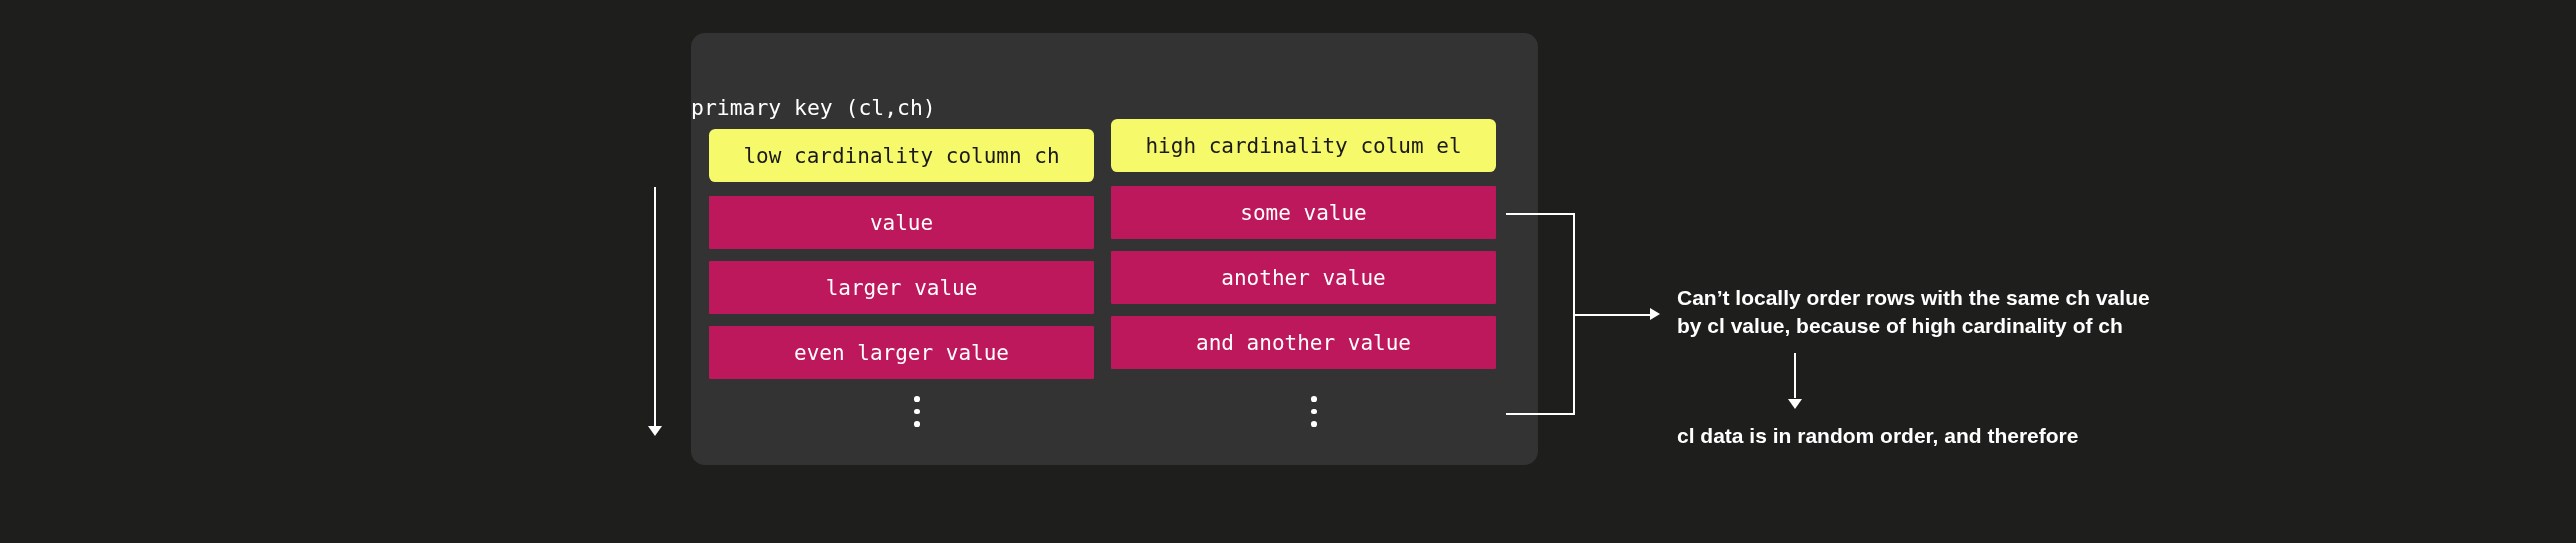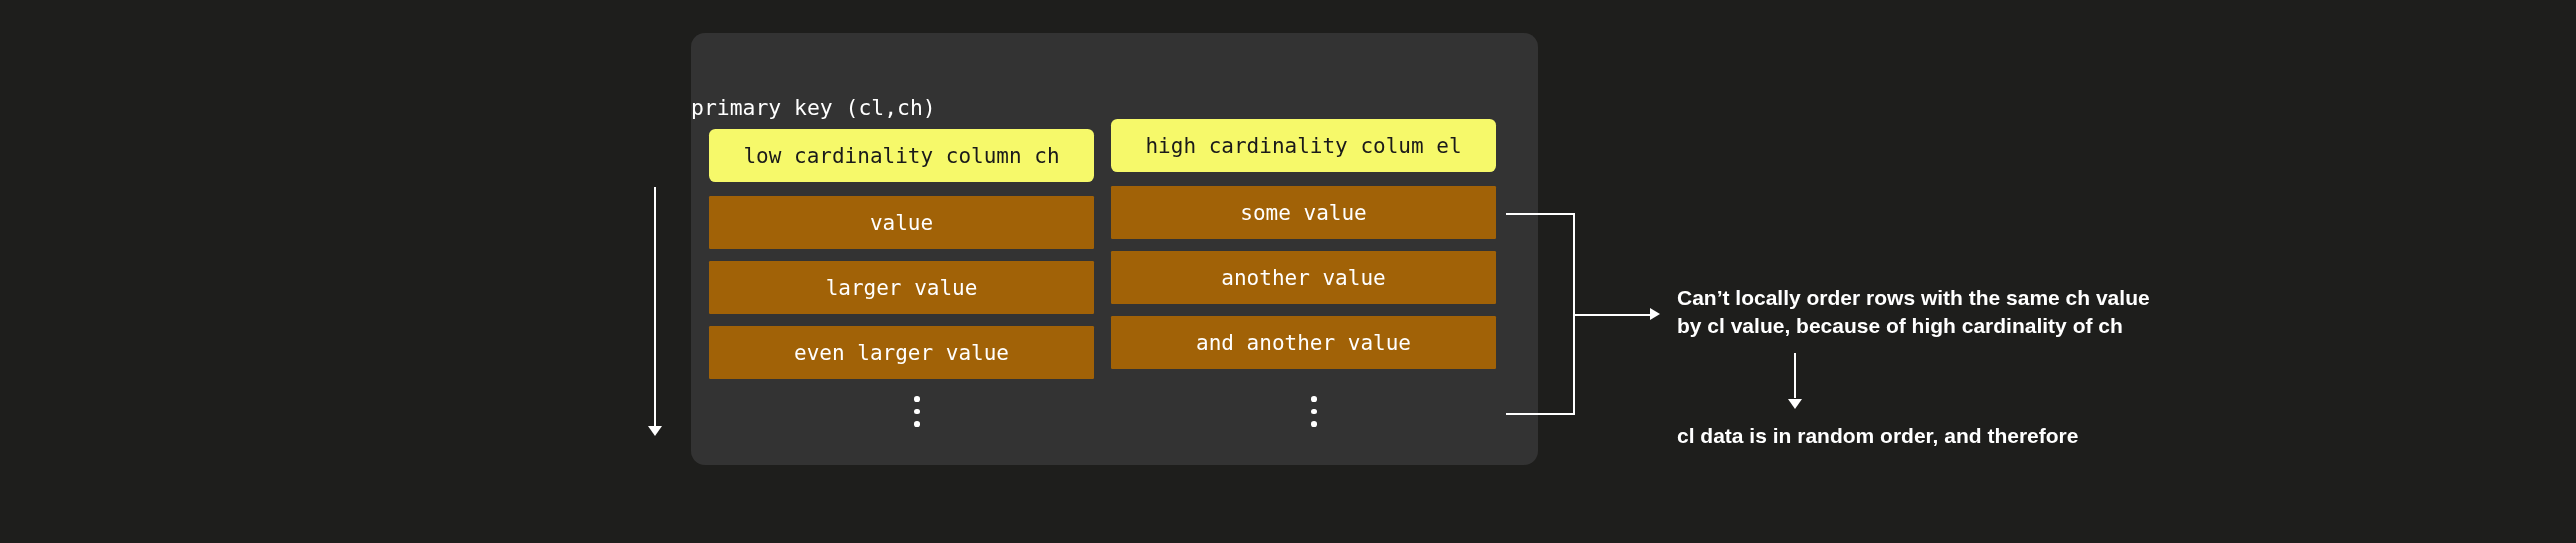--- a/index.html
+++ b/index.html
@@ -39,21 +39,21 @@
   }
   .col-left  { left: 18px; margin-top: 10px; }
   .col-right { left: 420px; }
   .header-cell {
     top: 86px;
     background: #f6f96a;
     border-radius: 6.3px;
     color: #1a1a1a;
   }
   .data-cell {
-    background: #a16207;
+    background: #be185d;
     border-radius: 1.3px;
     color: #ffffff;
   }
   .row-0 { top: 153px; }
   .row-1 { top: 218px; }
   .row-2 { top: 283px; }
 
   .vdots {
     position: absolute;
     top: 363px;

